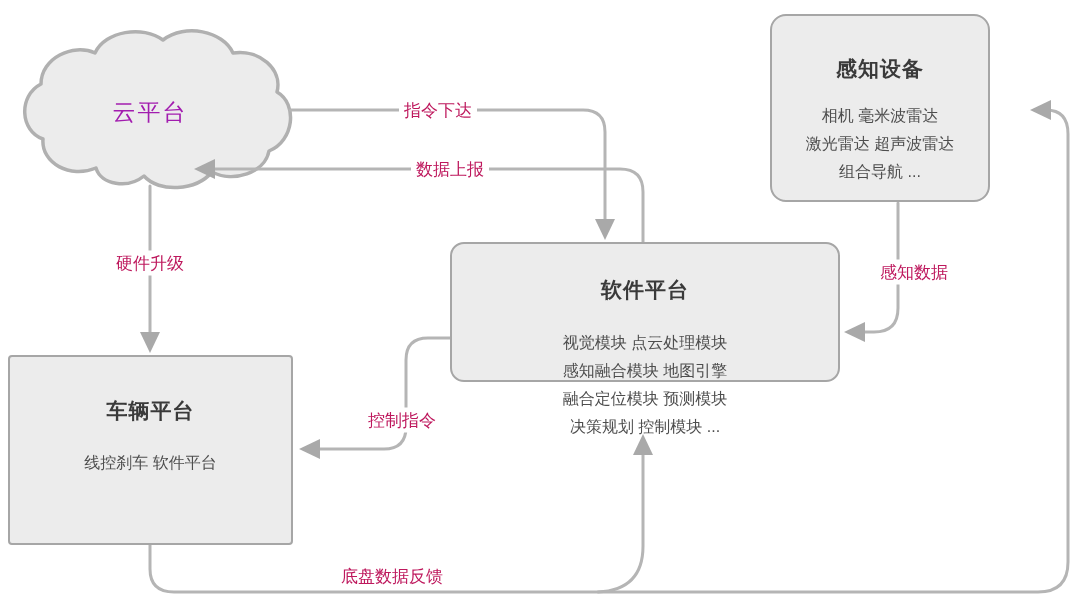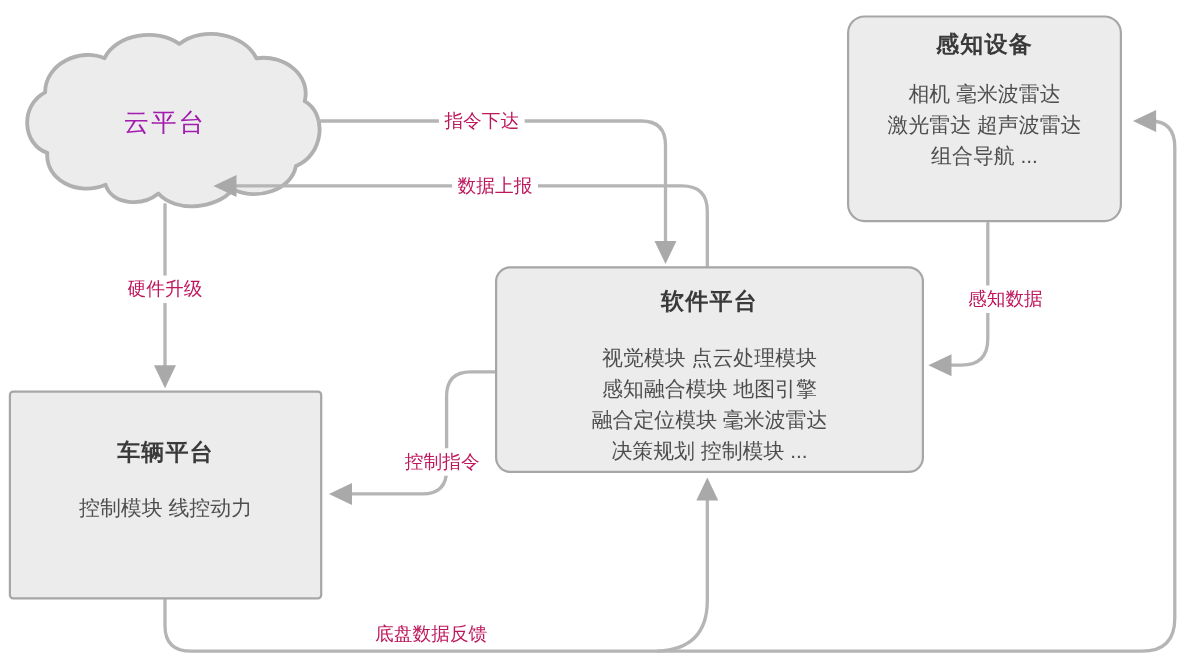--- a/index.html
+++ b/index.html
@@ -40,29 +40,29 @@
     align-items: center;
   }
   .node-title {
     font-size: 21px;
     font-weight: 700;
     color: #3a3a3a;
     letter-spacing: 1px;
     white-space: nowrap;
   }
   .node-line {
-    font-size: 19px;
+    font-size: 16px;
     line-height: 28px;
     color: #4e4e4e;
     white-space: nowrap;
     text-align: left;
   }
-  .box-perception { left: 770px; top: 14px; width: 250px; height: 188px; border-radius: 16px; padding-top: 10px; }
+  .box-perception { left: 770px; top: 14px; width: 220px; height: 188px; border-radius: 16px; padding-top: 39px; }
   .box-perception .node-title { margin-bottom: 19px; }
-  .box-software { left: 450px; top: 242px; width: 390px; height: 188px; border-radius: 14px; padding-top: 16px; }
+  .box-software { left: 450px; top: 242px; width: 390px; height: 140px; border-radius: 14px; padding-top: 32px; }
   .box-software .node-title { margin-bottom: 25px; }
   .box-vehicle { left: 8px; top: 355px; width: 285px; height: 190px; border-radius: 4px; padding-top: 40px; }
   .box-vehicle .node-title { margin-bottom: 24px; }
   .cloud-title {
     position: absolute;
     left: 150px; top: 112px;
     transform: translate(-50%, -50%);
     font-size: 23px;
     color: #a21caf;
     letter-spacing: 2px;
@@ -124,27 +124,27 @@
     <div class="node-title">感知设备</div>
     <div class="node-line">相机 毫米波雷达</div>
     <div class="node-line">激光雷达 超声波雷达</div>
     <div class="node-line">组合导航 ...</div>
   </div>
 
   <div class="node-box box-software">
     <div class="node-title">软件平台</div>
     <div class="node-line">视觉模块 点云处理模块</div>
     <div class="node-line">感知融合模块 地图引擎</div>
-    <div class="node-line">融合定位模块 毫米波雷达</div>
+    <div class="node-line">融合定位模块 预测模块</div>
     <div class="node-line">决策规划 控制模块 ...</div>
   </div>
 
   <div class="node-box box-vehicle">
     <div class="node-title">车辆平台</div>
-    <div class="node-line">控制模块 线控动力</div>
+    <div class="node-line">线控刹车 软件平台</div>
   </div>
 
   <div class="edge-label lbl-command-down">指令下达</div>
   <div class="edge-label lbl-data-up">数据上报</div>
   <div class="edge-label lbl-hw-upgrade">硬件升级</div>
   <div class="edge-label lbl-percep-data">感知数据</div>
   <div class="edge-label lbl-control-cmd">控制指令</div>
   <div class="edge-label lbl-chassis-fb">底盘数据反馈</div>
 
 </div>

